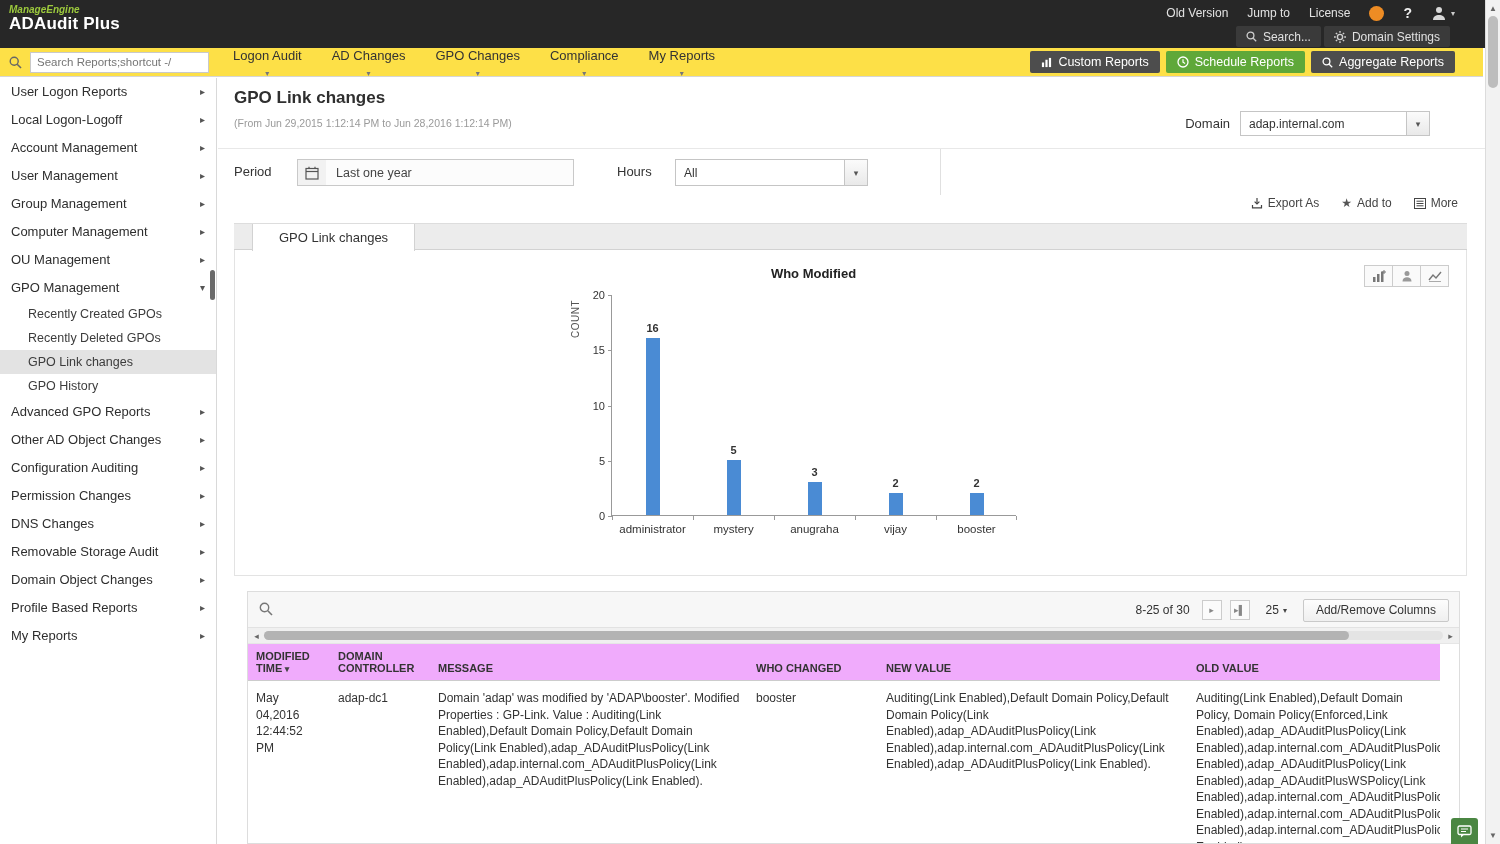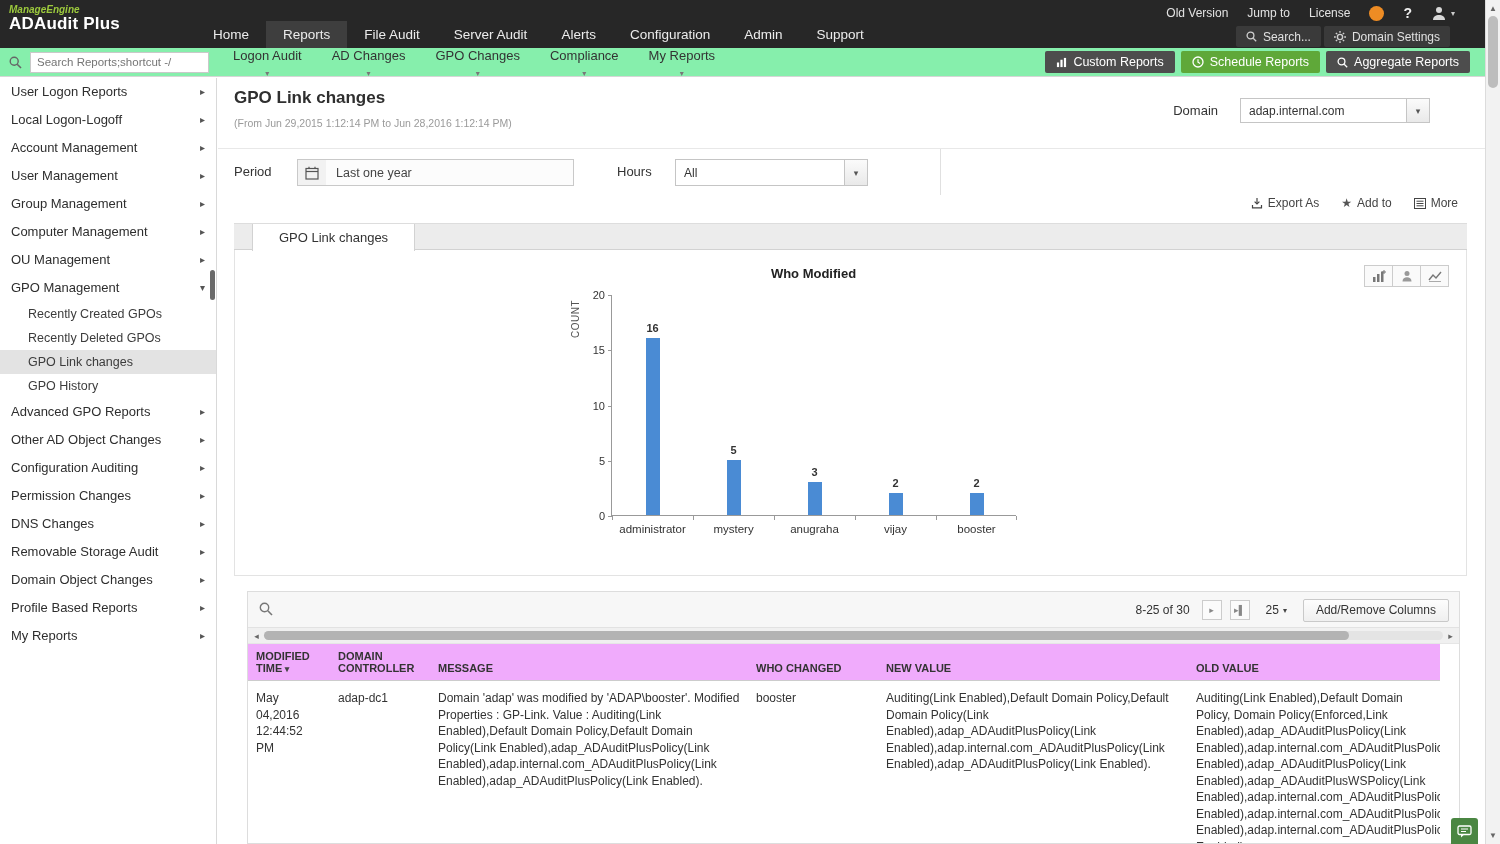--- a/index.html
+++ b/index.html
@@ -17,21 +17,21 @@
   .utility-row { position:absolute; top:5px; right:30px; display:flex; align-items:center; gap:19px; color:#e3e3e3; font-size:12px; }
   .utility-row .ulink { cursor:pointer; }
   .support-circle { width:15px; height:15px; border-radius:50%; background:#ee8c24; display:inline-block; }
   .help { font-size:14px; font-weight:bold; color:#eee; cursor:pointer; }
   .user-wrap { display:flex; align-items:center; gap:4px; cursor:pointer; }
   .caret-sm { font-size:8px; color:#ccc; }
   .top-buttons { position:absolute; top:26px; right:35px; display:flex; gap:3px; }
   .top-btn { height:21px; background:#3a3a3a; color:#e0e0e0; font-size:12px; display:flex; align-items:center; gap:6px; padding:0 10px; border-radius:2px; cursor:pointer; }
 
   
-  .toolbar { position:absolute; top:48px; left:0; right:2px; height:29px; background:#86efac; border-bottom:1px solid #d6d6d6; }
+  .toolbar { position:absolute; top:48px; left:0; right:17px; height:29px; background:#fde047; border-bottom:1px solid #d6d6d6; }
   .toolbar-search { position:absolute; left:0; top:0; width:217px; height:28px; display:flex; align-items:center; }
   .toolbar-search .mag { margin:0 8px 0 9px; }
   .toolbar-search input { flex:1; height:21px; border:1px solid #c9c9c9; background:#fff; font-family:"Liberation Sans",sans-serif; font-size:11.5px; color:#666; padding:0 6px; margin-right:8px; outline:none; }
   .toolbar-menus { position:absolute; left:218px; top:0; display:flex; height:28px; }
   .menu-item { display:flex; align-items:center; gap:6px; padding:0 15px; font-size:13px; color:#333; cursor:pointer;flex-direction:column; }
   .menu-caret { font-size:8px; color:#777; }
   .toolbar-buttons { position:absolute; right:28px; top:3px; display:flex; gap:6px; }
   .tb-btn { height:22px; display:flex; align-items:center; gap:6px; padding:0 11px; border-radius:2px; color:#fff; font-size:12.5px; cursor:pointer; }
   .tb-btn.dark { background:#4d4d4d; }
   .tb-btn.green { background:#5fa839; }
@@ -41,21 +41,21 @@
   .side-item { position:relative; height:28px; line-height:28px; padding:0 11px; font-size:13px; color:#2e2e2e; cursor:pointer; }
   .side-item .chev { position:absolute; right:11px; top:0; font-size:10px; color:#555; }
   .side-sub { height:24px; line-height:24px; padding-left:28px; font-size:12.5px; color:#3c3c3c; cursor:pointer; }
   .side-sub.selected { background:#e3e3e3; }
   .sidebar-scroll-thumb { position:absolute; right:1px; top:192px; width:5px; height:30px; background:#6a6a6a; border-radius:3px; }
 
   
   .main { position:absolute; left:218px; top:78px; right:15px; bottom:0; background:#fff; overflow:hidden; }
   .page-title { position:absolute; left:16px; top:10px; font-size:17px; font-weight:bold; color:#2f2f2f; }
   .page-subtitle { position:absolute; left:16px; top:39px; font-size:10.5px; color:#9a9a9a; }
-  .domain-wrap { position:absolute; top:20px; right:55px; display:flex; align-items:center; gap:22px; }
+  .domain-wrap { position:absolute; top:33px; right:55px; display:flex; align-items:center; gap:10px; }
   .domain-label { font-size:13px; color:#333; }
   .selectbox { position:relative; background:#fff; border:1px solid #c5c5c5; height:25px; display:flex; align-items:center; cursor:pointer; }
   .selectbox .sel-value { font-size:12px; color:#333; padding:0 8px; flex:1; white-space:nowrap; overflow:hidden; }
   .selectbox .sel-arrow { width:23px; height:100%; border-left:1px solid #c5c5c5; background:linear-gradient(#fbfbfb,#e9e9e9); display:flex; align-items:center; justify-content:center; font-size:9px; color:#555; }
   .domain-select { width:190px; }
 
   .filter-section { position:absolute; top:70px; left:0; right:0; height:46px; border-top:1px solid #e8e8e8; }
   .period-label { position:absolute; left:16px; top:15px; font-size:13px; color:#333; }
   .cal-btn { position:absolute; left:79px; top:10px; width:30px; height:27px; border:1px solid #c9c9c9; background:#f2f2f2; display:flex; align-items:center; justify-content:center; cursor:pointer; }
   .period-input { position:absolute; left:108px; top:10px; width:248px; height:27px; border:1px solid #c9c9c9; border-left:none; background:#fcfcfc; font-family:"Liberation Sans",sans-serif; font-size:12.5px; color:#444; padding:0 10px; outline:none; }
@@ -120,30 +120,20 @@
   .chat-button { position:absolute; right:22px; bottom:0; width:27px; height:26px; background:#4a8642; border-radius:3px 3px 0 0; display:flex; align-items:center; justify-content:center; cursor:pointer; }
 </style>
 </head>
 <body>
 
 <div class="topbar">
   <div class="logo">
     <div class="logo-me">ManageEngine</div>
     <div class="logo-product">ADAudit Plus</div>
   </div>
-  <div class="topnav">
-      <div class="nav-item">Home</div>
-      <div class="nav-item active">Reports</div>
-      <div class="nav-item">File Audit</div>
-      <div class="nav-item">Server Audit</div>
-      <div class="nav-item">Alerts</div>
-      <div class="nav-item">Configuration</div>
-      <div class="nav-item">Admin</div>
-      <div class="nav-item">Support</div>
-    </div>
   <div class="utility-row">
     <span class="ulink">Old Version</span>
     <span class="ulink">Jump to</span>
     <span class="ulink">License</span>
     <span class="support-circle"></span>
     <span class="help">?</span>
     <span class="user-wrap">
       <svg width="16" height="14" viewBox="0 0 16 14">
           <circle cx="8" cy="4" r="3" fill="#d8d8d8"></circle>
           <path d="M2 14c0-3.5 2.7-5 6-5s6 1.5 6 5z" fill="#d8d8d8"></path>

